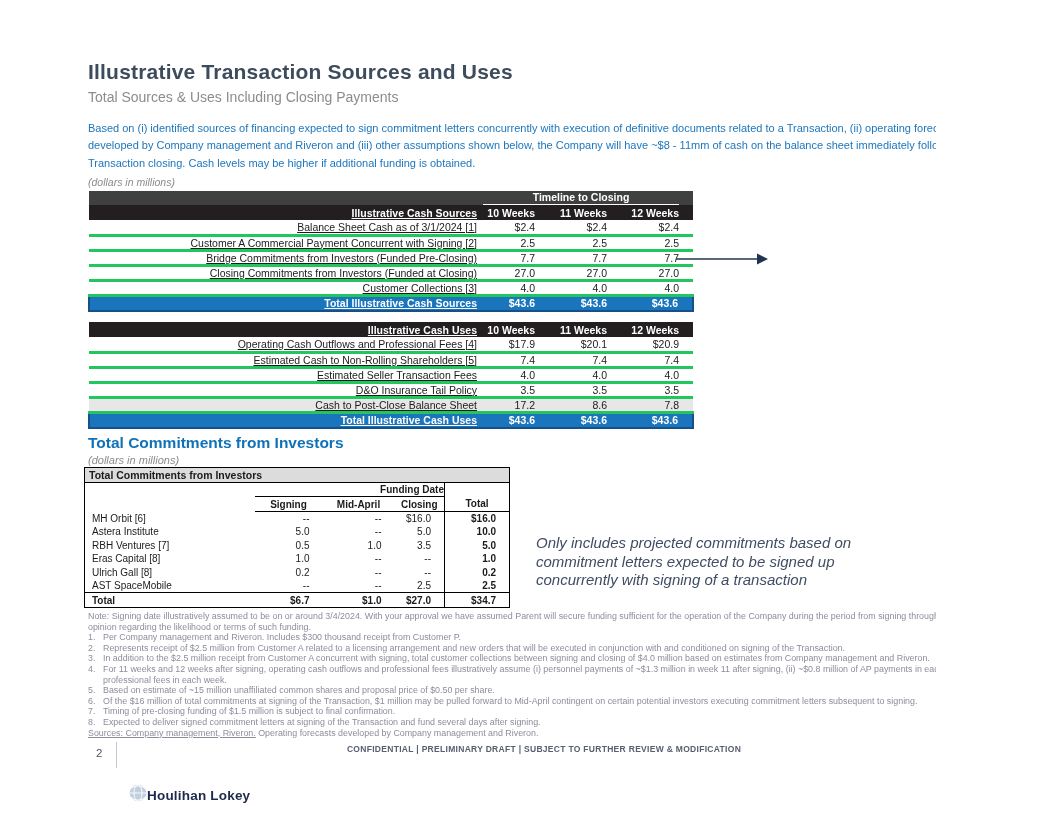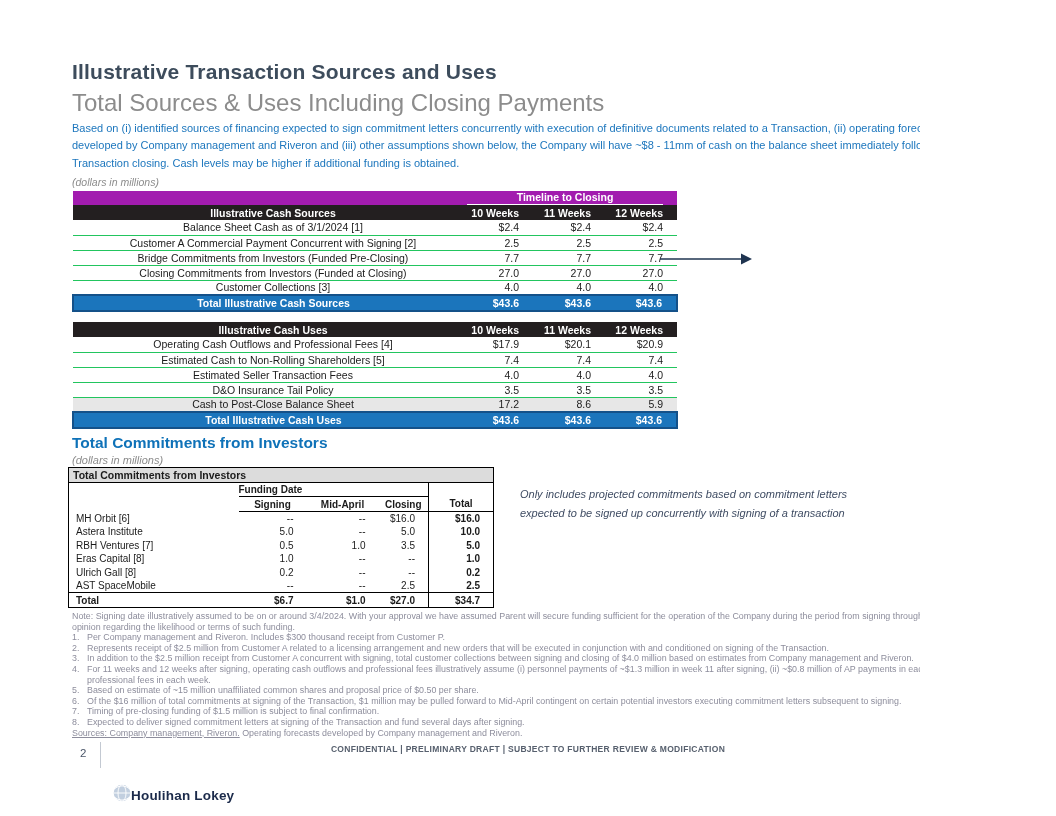--- a/index.html
+++ b/index.html
@@ -1,60 +1,60 @@
 <!DOCTYPE html>
 <html><head>
 <meta charset="utf-8">
 <style>
   * { margin:0; padding:0; box-sizing:border-box; }
   html,body { background:#fff; }
   body { font-family:"Liberation Sans", sans-serif; }
-  .slide { position:relative; width:920px; height:816px; background:#ffffff; overflow:hidden; }
+  .slide { position:relative; width:920px; height:816px; background:#ffffff; overflow:hidden;margin-left:16px; }
 
   
   .page-title { position:absolute; left:72px; top:60px; font-size:21px; font-weight:bold; color:#3d4c5c; letter-spacing:0.2px; }
-  .page-subtitle { position:absolute; left:72px; top:89px; font-size:24px; font-weight:400; color:#8c8c8c; }
+  .page-subtitle { position:absolute; left:72px; top:89px; font-size:14px; font-weight:400; color:#8c8c8c; }
   .intro { position:absolute; left:72px; top:120px; width:892px; font-size:11px; line-height:17.4px; color:#1c76bd; }
   .units-note { position:absolute; left:72px; top:176px; font-size:10.5px; font-style:italic; color:#8c8c8c; }
 
   
   table.fin { border-collapse:collapse; table-layout:fixed; width:604px; font-size:10.5px; color:#1b1b1b; }
   table.fin col.lbl { width:388px; }
   table.fin col.num { width:72px; }
   table.fin th, table.fin td { padding:0; height:15px; vertical-align:middle; }
   table.fin .black-head th { background:#231f20; color:#fff; font-weight:bold; }
-  table.fin .spanner-row th { background:#a21caf; height:13px; }
+  table.fin .spanner-row th { background:#404040; height:13px; }
   .spanner-label { display:block; margin:0 14px 0 6px; text-align:center; color:#fff; font-weight:bold; font-size:10.5px; border-bottom:1px solid #fff; padding-bottom:1px; }
-  table.fin th.lbl, table.fin td.lbl { text-align:center; padding-left:12px; }
+  table.fin th.lbl, table.fin td.lbl { text-align:right; padding-left:12px;text-decoration:underline; }
   table.fin th.num, table.fin td.num { text-align:right; padding-right:14px; }
-  table.fin tbody tr { border-bottom:1px solid #22c55e; }
+  table.fin tbody tr { border-bottom:3px solid #22c55e; }
   table.fin tbody tr.shaded { background:#e7e7e7; }
   table.fin tr.total-row td { background:#1b75bc; color:#fff; font-weight:bold; height:16px; }
   table.fin tr.total-row { border:2px solid #145189; }
   .tbl-sources { position:absolute; left:72px; top:191px; }
   .tbl-uses { position:absolute; left:72px; top:322px; }
 
   
   .arrow-wrap { position:absolute; left:660px; top:252px; }
   .annotation-1 { position:absolute; left:766px; top:208px; width:236px; font-size:12px; font-style:italic; line-height:18.2px; color:#3f4c63; }
-  .annotation-2 { position:absolute; left:520px; top:485px; width:350px; font-size:11px; font-style:italic; line-height:18.5px; color:#3f4c63; }
+  .annotation-2 { position:absolute; left:520px; top:534px; width:350px; font-size:15px; font-style:italic; line-height:18.5px; color:#3f4c63; }
 
   
   .commit-heading { position:absolute; left:72px; top:434px; font-size:15.5px; font-weight:bold; color:#0f72b8; }
   .commit-units { position:absolute; left:72px; top:454px; font-size:11px; font-style:italic; color:#8c8c8c; }
   table.commit { position:absolute; left:68px; top:467px; border-collapse:collapse; table-layout:fixed; width:425px; font-size:10px; color:#1b1b1b; border:1px solid #000; }
   table.commit col.c-lbl { width:170px; }
   table.commit col.c-sign { width:68px; }
   table.commit col.c-mid { width:72px; }
   table.commit col.c-close { width:50px; }
   table.commit col.c-total { width:65px; }
   table.commit th, table.commit td { padding:0; height:13.5px; vertical-align:middle; }
   table.commit .title-row th { background:#dcdcdc; text-align:left; font-weight:bold; padding-left:4px; height:15px; border-bottom:1px solid #000; font-size:10.5px; }
   table.commit .fd-row th { height:14px; }
-  table.commit .fd-row .fd-span { font-weight:bold; text-align:left; border-bottom:1px solid #000; }
+  table.commit .fd-row .fd-span { font-weight:bold; text-align:right; border-bottom:1px solid #000; }
   table.commit .head-row th { font-weight:bold; text-align:center; height:15px; border-bottom:1px solid #000; }
   table.commit .head-row th.c-lbl-cell { border-bottom:none; }
   table.commit td.lbl { text-align:left; padding-left:7px; }
   table.commit td.val { text-align:right; padding-right:13px; }
   table.commit td.tot, table.commit th.tot { border-left:1px solid #000; }
   table.commit td.tot { font-weight:bold; }
   table.commit tr.c-total-row td { border-top:1px solid #000; font-weight:bold; height:15px; }
 
   
   .footnotes { position:absolute; left:72px; top:611px; width:978px; font-size:8.9px; line-height:10.6px; color:#8d8d9c; }
@@ -185,21 +185,21 @@
       <tr>
         <td class="lbl">D&amp;O Insurance Tail Policy</td>
         <td class="num">3.5</td>
         <td class="num">3.5</td>
         <td class="num">3.5</td>
       </tr>
       <tr class="shaded">
         <td class="lbl">Cash to Post-Close Balance Sheet</td>
         <td class="num">17.2</td>
         <td class="num">8.6</td>
-        <td class="num">5.9</td>
+        <td class="num">7.8</td>
       </tr>
       <tr class="total-row">
         <td class="lbl">Total Illustrative Cash Uses</td>
         <td class="num">$43.6</td>
         <td class="num">$43.6</td>
         <td class="num">$43.6</td>
       </tr>
     </tbody>
   </table>
 

